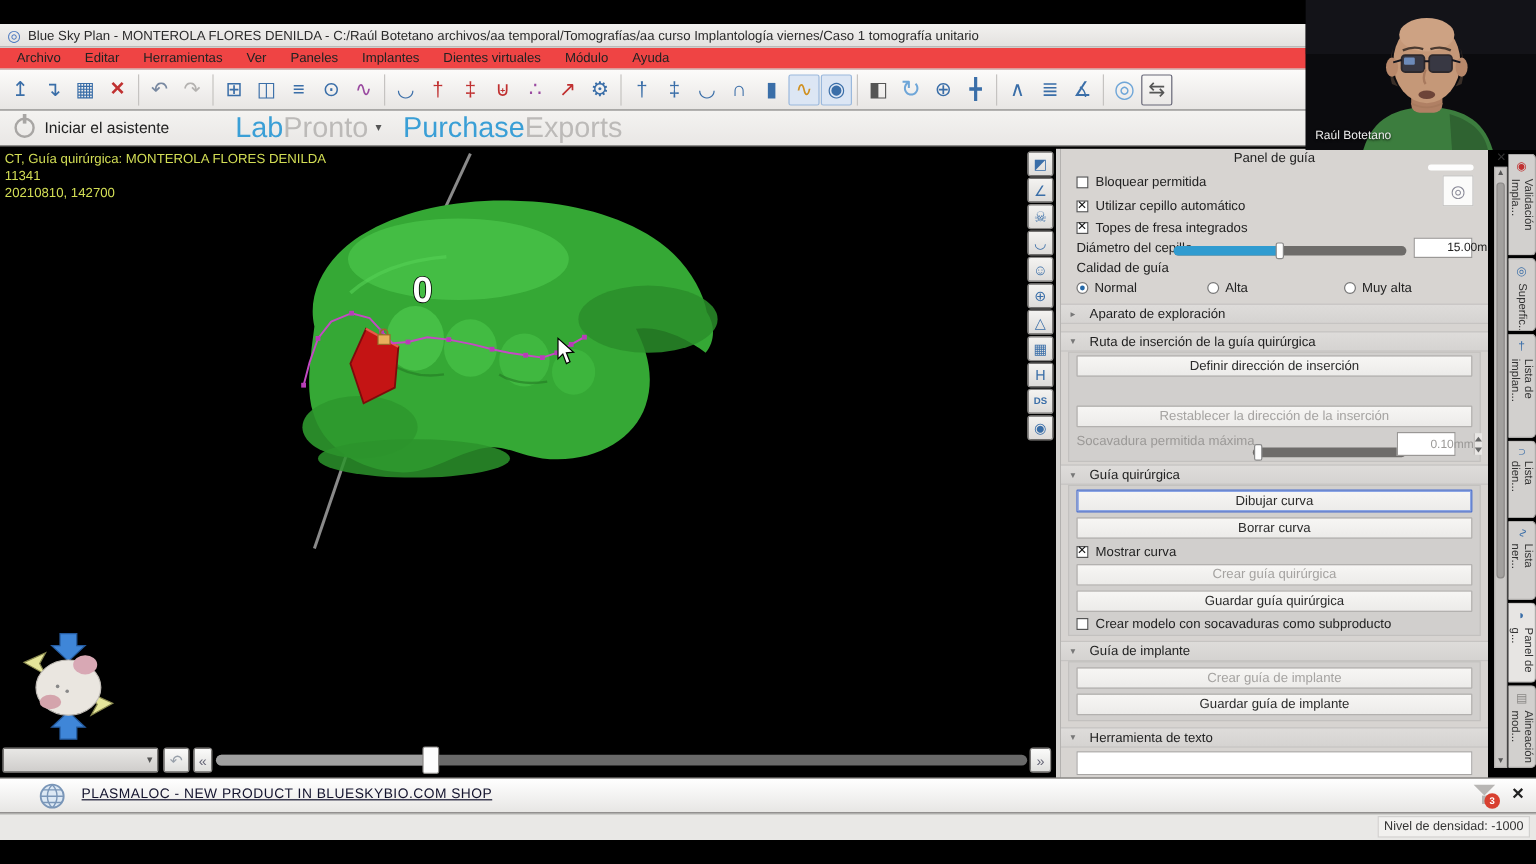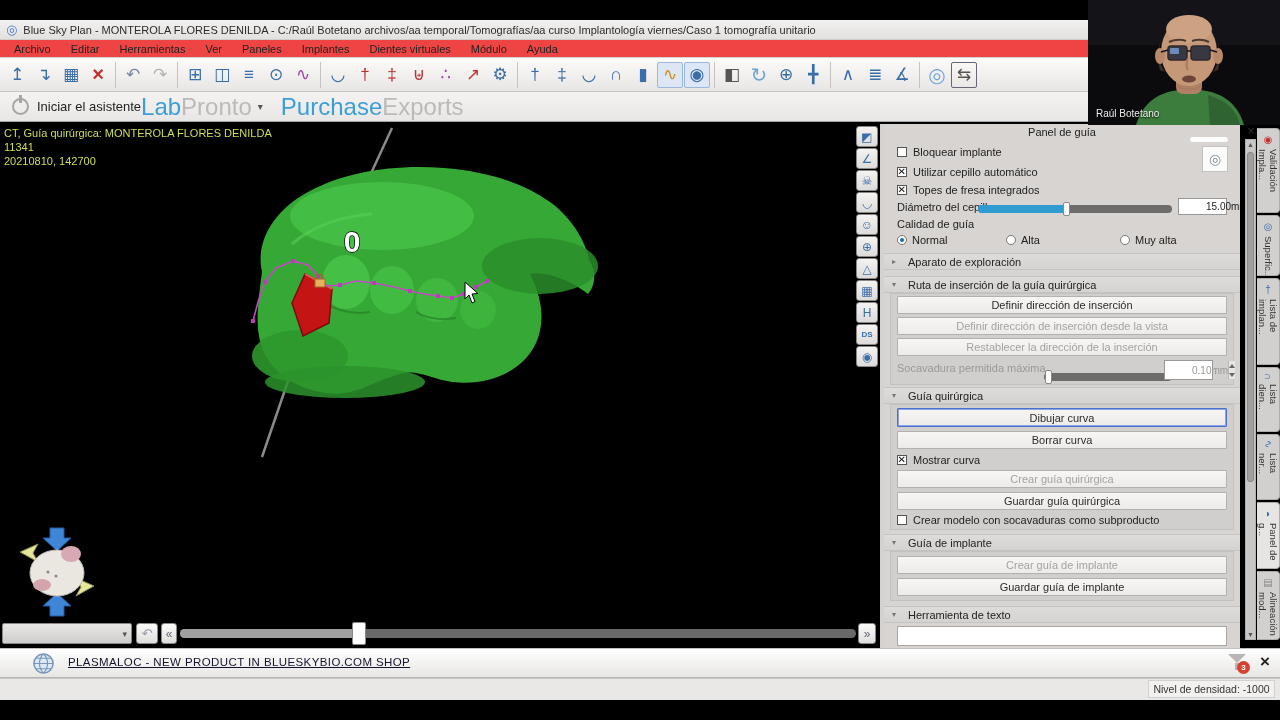--- a/index.html
+++ b/index.html
@@ -22,21 +22,21 @@
   .tbtn.active{ background:#dcе6f4; background:#dce6f4; border:1px solid #9ab8dc; }
   .tbtn.boxed{ border:1px solid #667; }
   .tsep { width:1px; height:26px; background:#c5c3c1; margin:0 3px; flex:none; }
 
   #wizardbar { left:0; top:92px; width:1280px; height:30px; background:linear-gradient(#f4f3f1,#e9e7e5); border-bottom:1px solid #a5a3a1; display:flex; align-items:center; }
   .power-ico { width:17px; height:17px; border:2.5px solid #a8a6a4; border-radius:50%; margin:0 8px 0 12px; position:relative; flex:none;}
   .power-ico::after{ content:""; position:absolute; left:4.5px; top:-5px; width:3px; height:8px; background:#a8a6a4; }
   .wizard-label { font-size:13px; color:#222; }
   .brand { font-size:24px; letter-spacing:0; }
   .brand .b1 { color:#3a9fd6; } .brand .b2 { color:#bcbab8; }
-  #brand1 { } #brand2 { margin-left:18px; }
+  #brand1 { margin-left:55px; } #brand2 { margin-left:18px; }
   .brand-caret { font-size:10px; color:#555; margin-left:6px; }
 
   
   #viewport { left:0; top:124px; width:880px; height:524px; background:#000; overflow:hidden; }
   #overlay-info { left:4px; top:3px; font-size:11px; color:#d3de55; line-height:1.25; z-index:3; }
   #splitter { left:880px; top:124px; width:4px; height:524px; background:#d4d2d0; }
 
   
   #side-toolbar { left:856px; top:2px; width:23px; display:flex; flex-direction:column; gap:1px; z-index:4; }
   .sbtn { width:22px; height:21px; background:linear-gradient(#f4f3f1,#dddbd9); border:1px solid #8a8886; border-radius:3px; display:flex; align-items:center; justify-content:center; font-size:12px; color:#3a6ea8; }
@@ -287,21 +287,21 @@
 </div>
 <div class="abs" id="splitter"></div>
 
 <div class="abs" id="panel">
   <div class="abs" id="panel-title">Panel de guía</div>
   <div class="abs whitebar"></div>
   <div class="abs" id="panel-spiral-btn">◎</div>
 
   <div class="abs cb-row" style="left:13px;top:22px">
     <span class="cb"></span>
-    <span>Bloquear implante</span>
+    <span>Bloquear permitida</span>
   </div>
   <div class="abs cb-row" style="left:13px;top:42px">
     <span class="cb checked"></span>
     <span>Utilizar cepillo automático</span>
   </div>
   <div class="abs cb-row" style="left:13px;top:60px">
     <span class="cb checked"></span>
     <span>Topes de fresa integrados</span>
   </div>
 
@@ -336,21 +336,20 @@
     <span class="arr">▸</span>
     <span class="stitle">Aparato de exploración</span>
   </div>
 
   <div class="abs sect" style="top:152px">
     <span class="arr">▾</span>
     <span class="stitle">Ruta de inserción de la guía quirúrgica</span>
   </div>
   <div class="abs groupbox" style="left:6px;top:169px;width:344px;height:92px"></div>
   <div class="abs pbtn" style="top:172px">Definir dirección de inserción</div>
-  <div class="abs pbtn dis" style="top:193px">Definir dirección de inserción desde la vista</div>
   <div class="abs pbtn dis" style="top:214px">Restablecer la dirección de la inserción</div>
   <div class="abs plabel dis" style="left:13px;top:238px">Socavadura permitida máxima</div>
   <div class="abs pslider" style="left:160px;top:241px;width:128px">
     <div class="handle" style="left:1px"></div>
   </div>
   <div class="abs spinbox" style="left:280px;top:236px;width:49px;height:20px">
     <span class="val dis">0.10mm</span>
     <span class="spin-arrows">
         <i class="up"></i>
         <i class="dn"></i>

